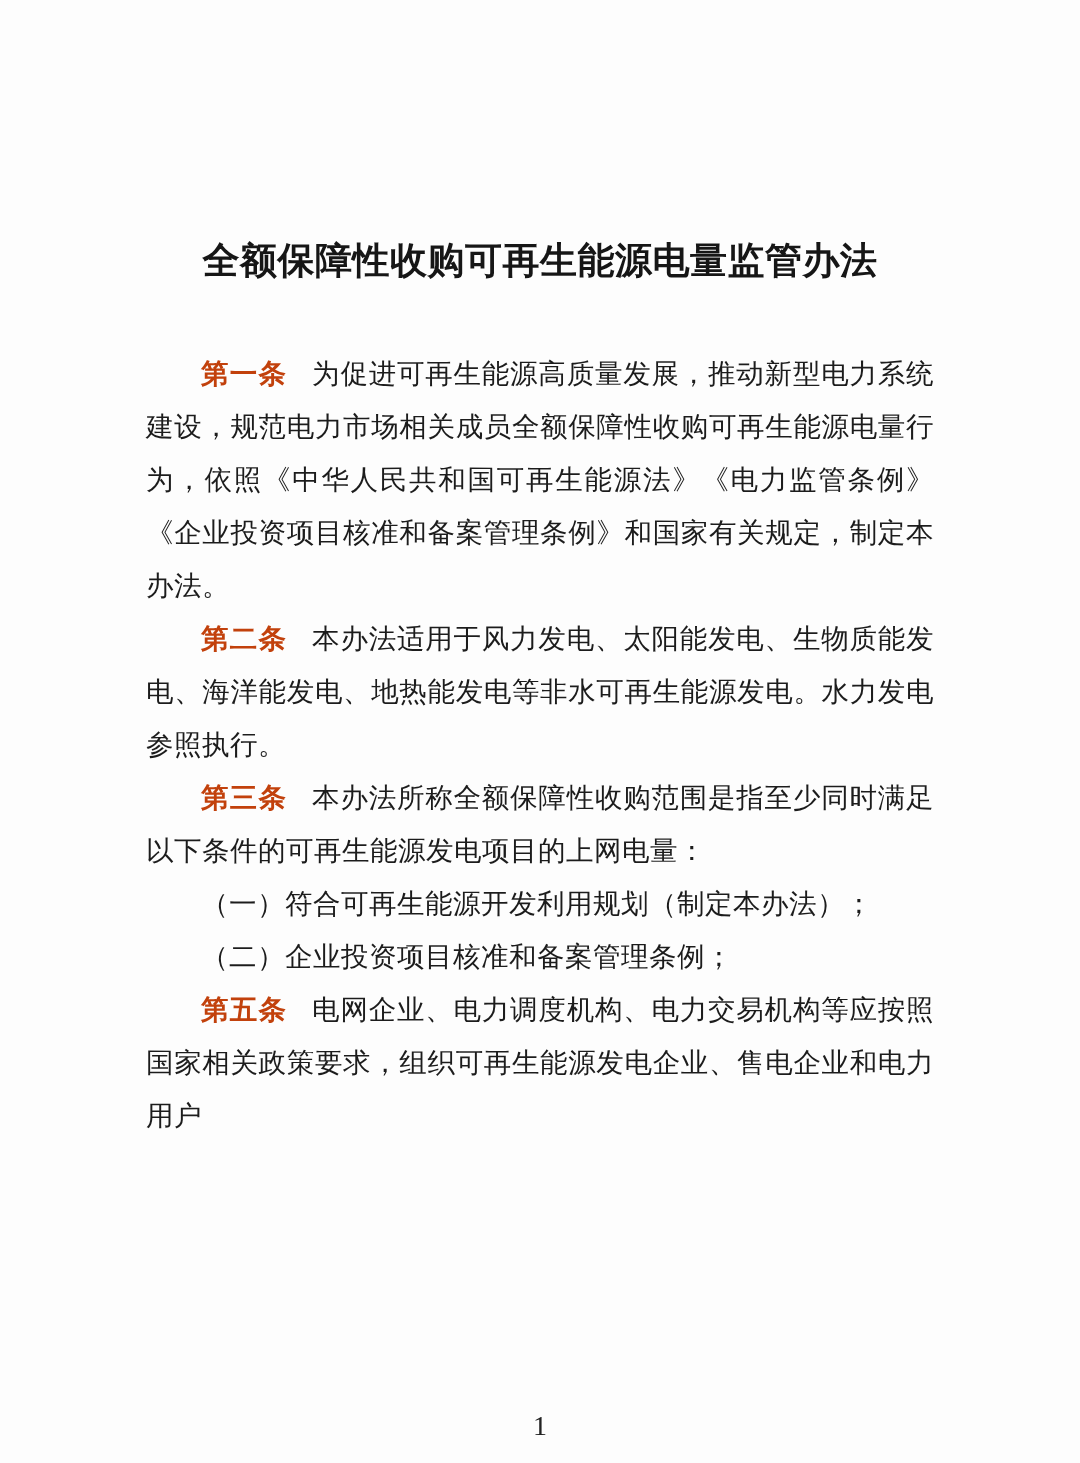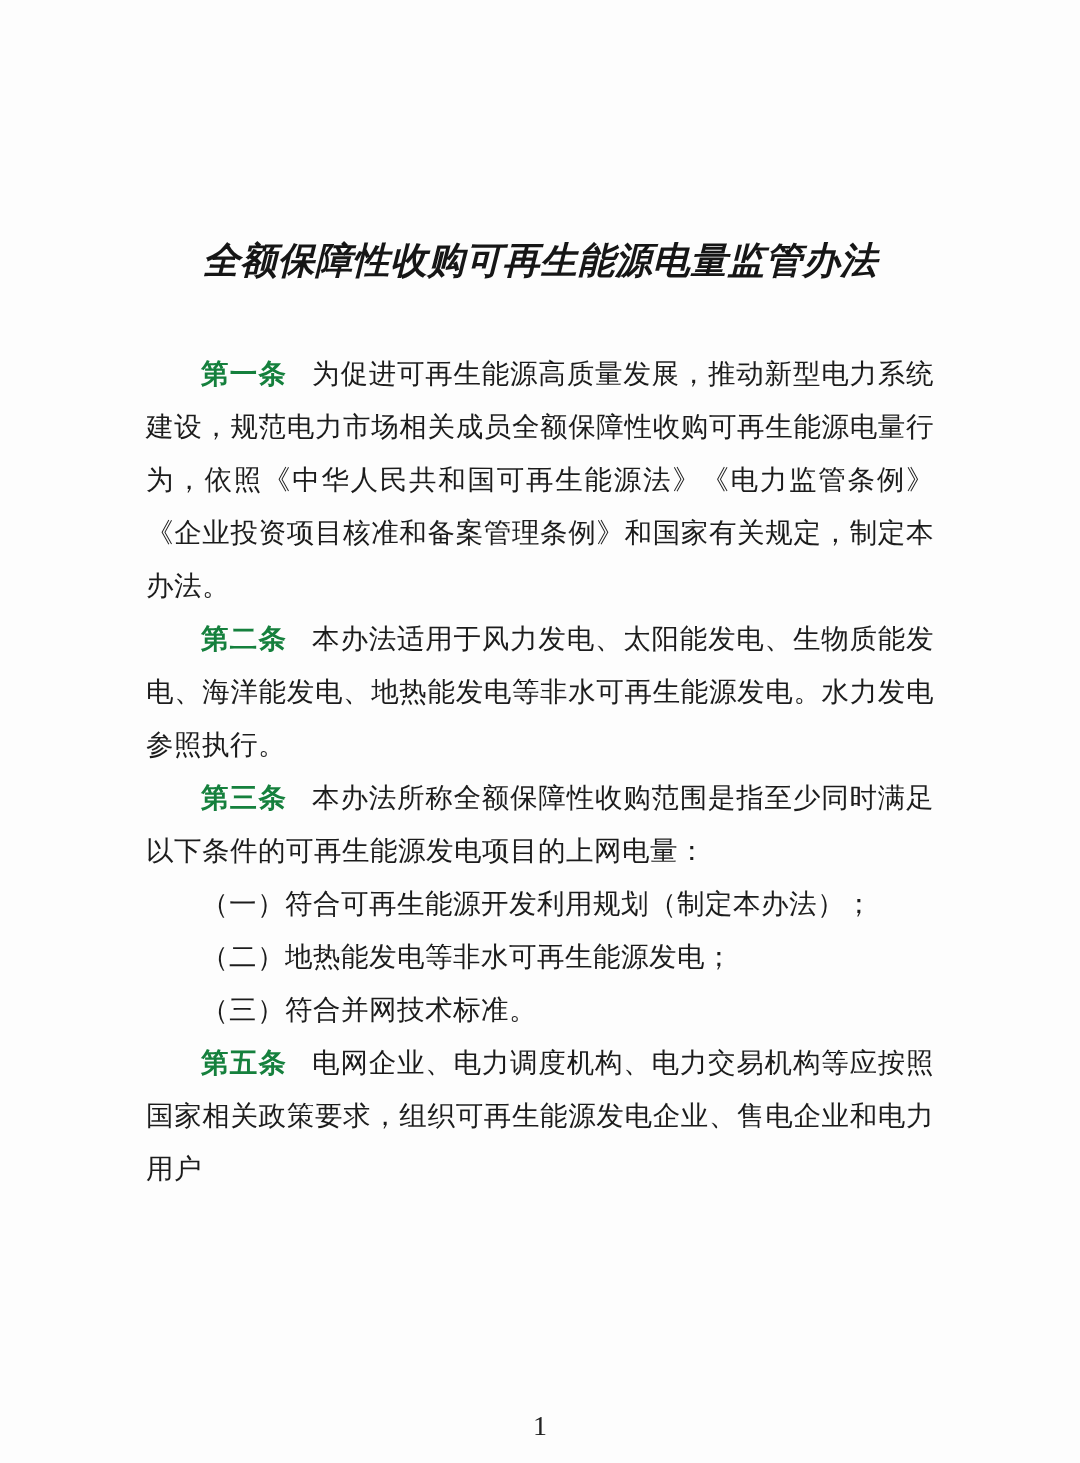--- a/index.html
+++ b/index.html
@@ -22,41 +22,40 @@
     top: 236px;
     left: 0;
     width: 100%;
     margin: 0;
     text-align: center;
     font-size: 37px;
     line-height: 50px;
     font-weight: 700;
     letter-spacing: 0.5px;
     color: #161616;
-    font-style: italic;
   }
   .doc-body {
     position: absolute;
     top: 347px;
     left: 146px;
     width: 788px;
   }
   .para {
     margin: 0;
     font-size: 27.5px;
     line-height: 53px;
     text-align: justify;
     text-indent: 2em;
     letter-spacing: 0.5px;
     color: #1c1c1c;
   }
   .para .article-label {
     font-family: "Liberation Sans", "DejaVu Sans", sans-serif;
     font-weight: 700;
-    color: #15803d;
+    color: #c2410c;
     margin-right: 0.9em;
     letter-spacing: 1px;
   }
   .page-number {
     position: absolute;
     top: 1405px;
     left: 0;
     width: 100%;
     text-align: center;
     font-size: 28px;
@@ -68,19 +67,18 @@
 <body>
 
 <div class="page">
   <h1 class="doc-title">全额保障性收购可再生能源电量监管办法</h1>
 
   <div class="doc-body">
       <p class="para"><span class="article-label">第一条</span>为促进可再生能源高质量发展，推动新型电力系统建设，规范电力市场相关成员全额保障性收购可再生能源电量行为，依照《中华人民共和国可再生能源法》《电力监管条例》《企业投资项目核准和备案管理条例》和国家有关规定，制定本办法。</p>
       <p class="para"><span class="article-label">第二条</span>本办法适用于风力发电、太阳能发电、生物质能发电、海洋能发电、地热能发电等非水可再生能源发电。水力发电参照执行。</p>
       <p class="para"><span class="article-label">第三条</span>本办法所称全额保障性收购范围是指至少同时满足以下条件的可再生能源发电项目的上网电量：</p>
       <p class="para">（一）符合可再生能源开发利用规划（制定本办法）；</p>
-      <p class="para">（二）地热能发电等非水可再生能源发电；</p>
-      <p class="para">（三）符合并网技术标准。</p>
+      <p class="para">（二）企业投资项目核准和备案管理条例；</p>
       <p class="para"><span class="article-label">第五条</span>电网企业、电力调度机构、电力交易机构等应按照国家相关政策要求，组织可再生能源发电企业、售电企业和电力用户</p>
     </div>
 
   <div class="page-number">1</div>
 </div>
 
 </body></html>

